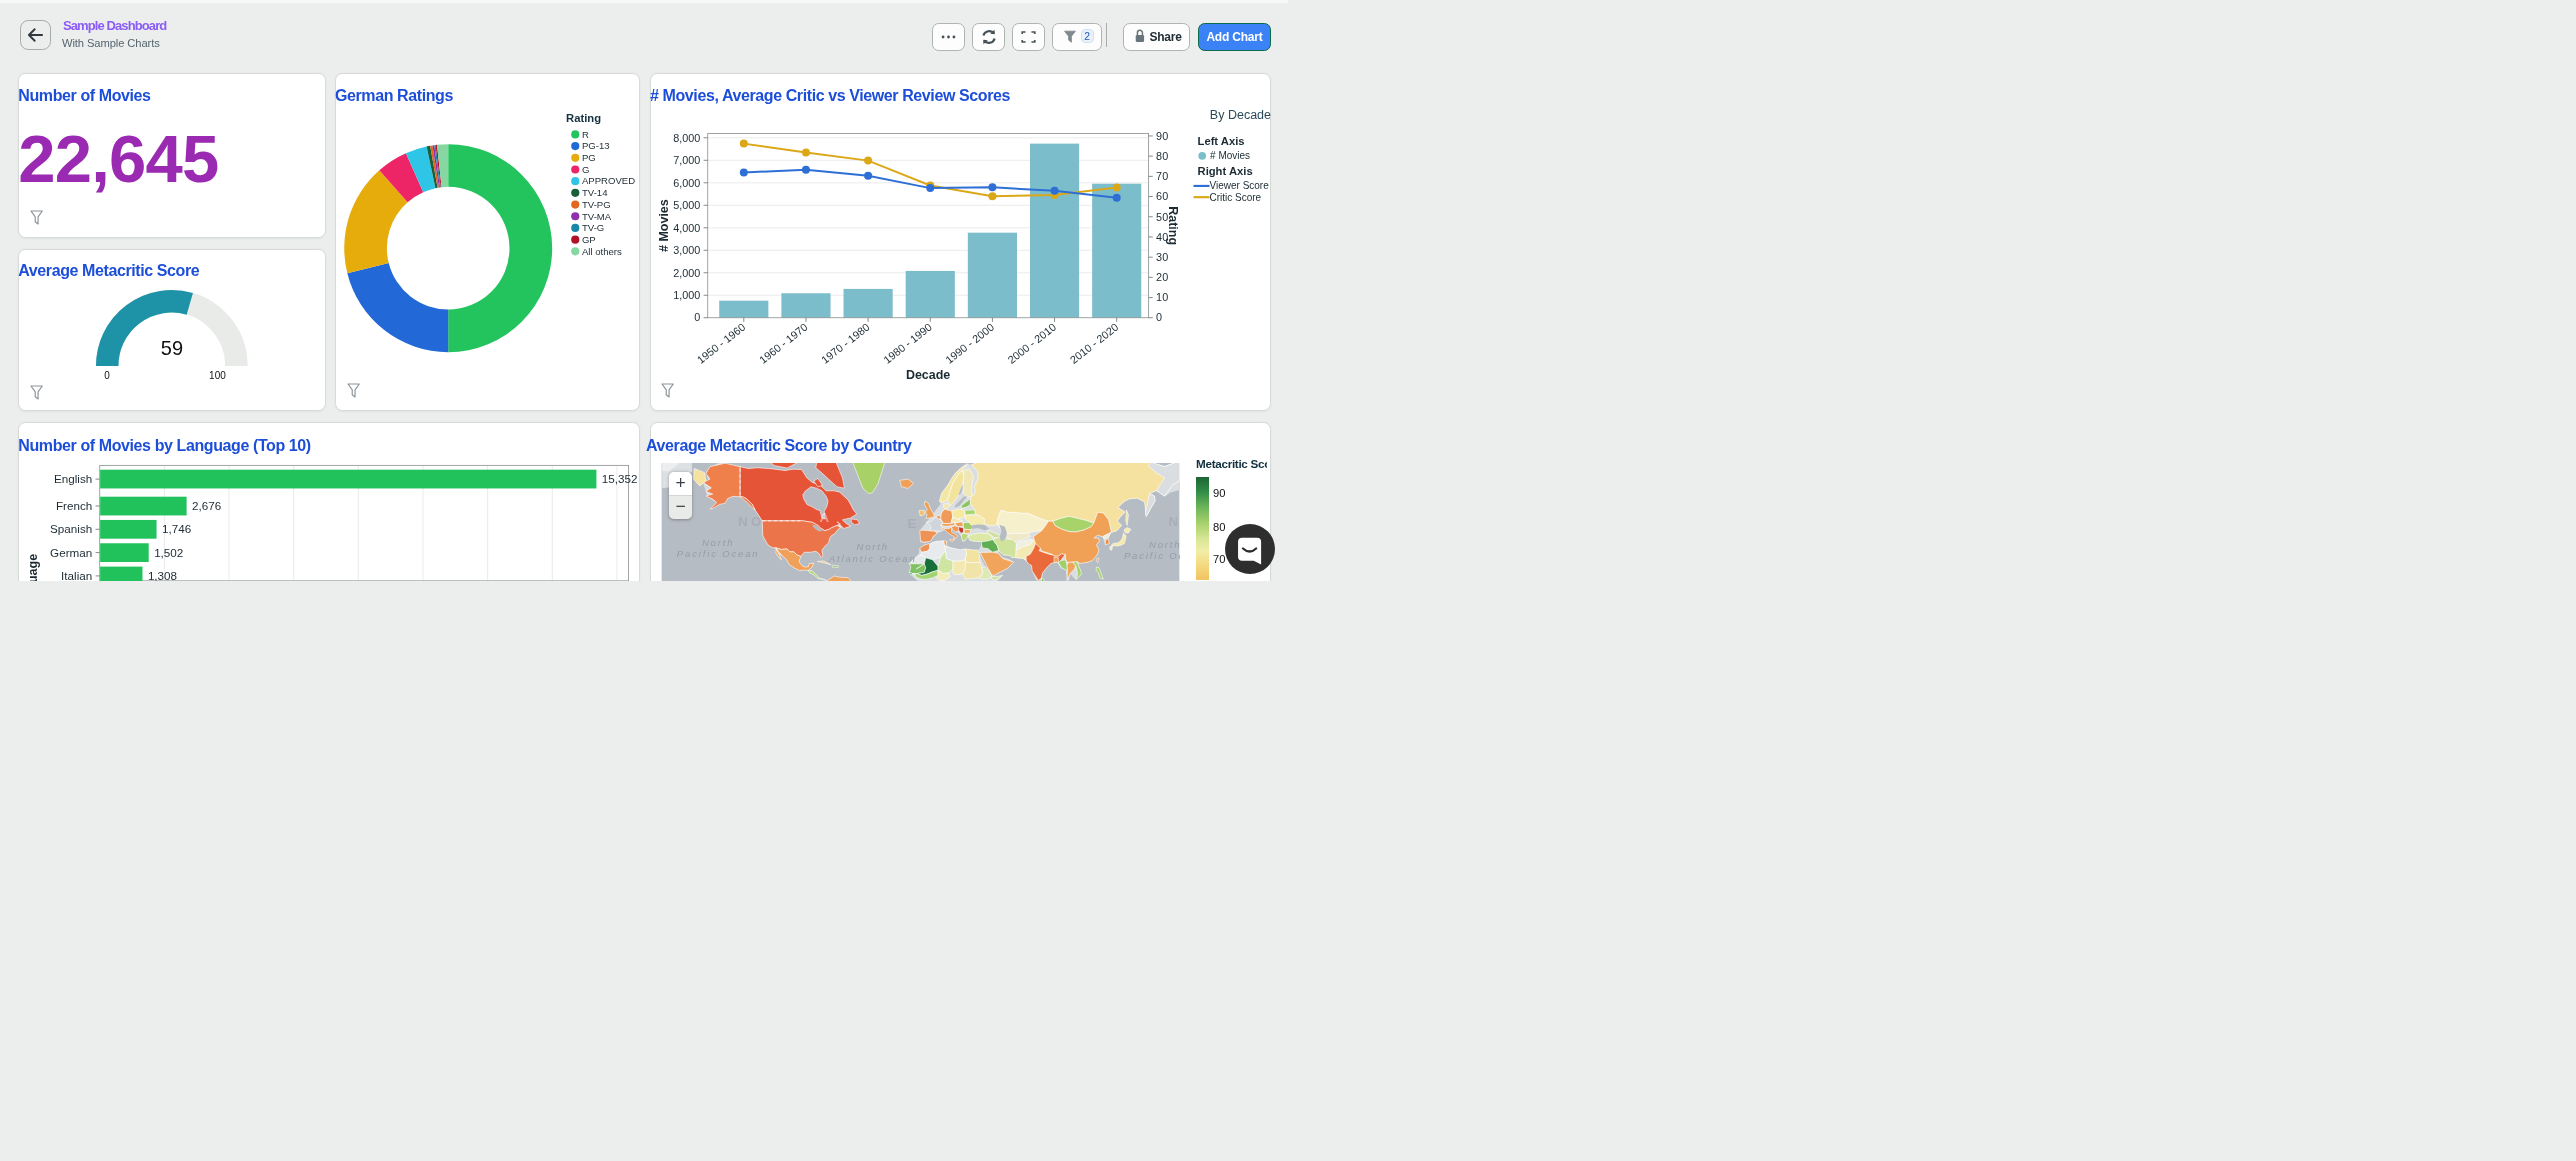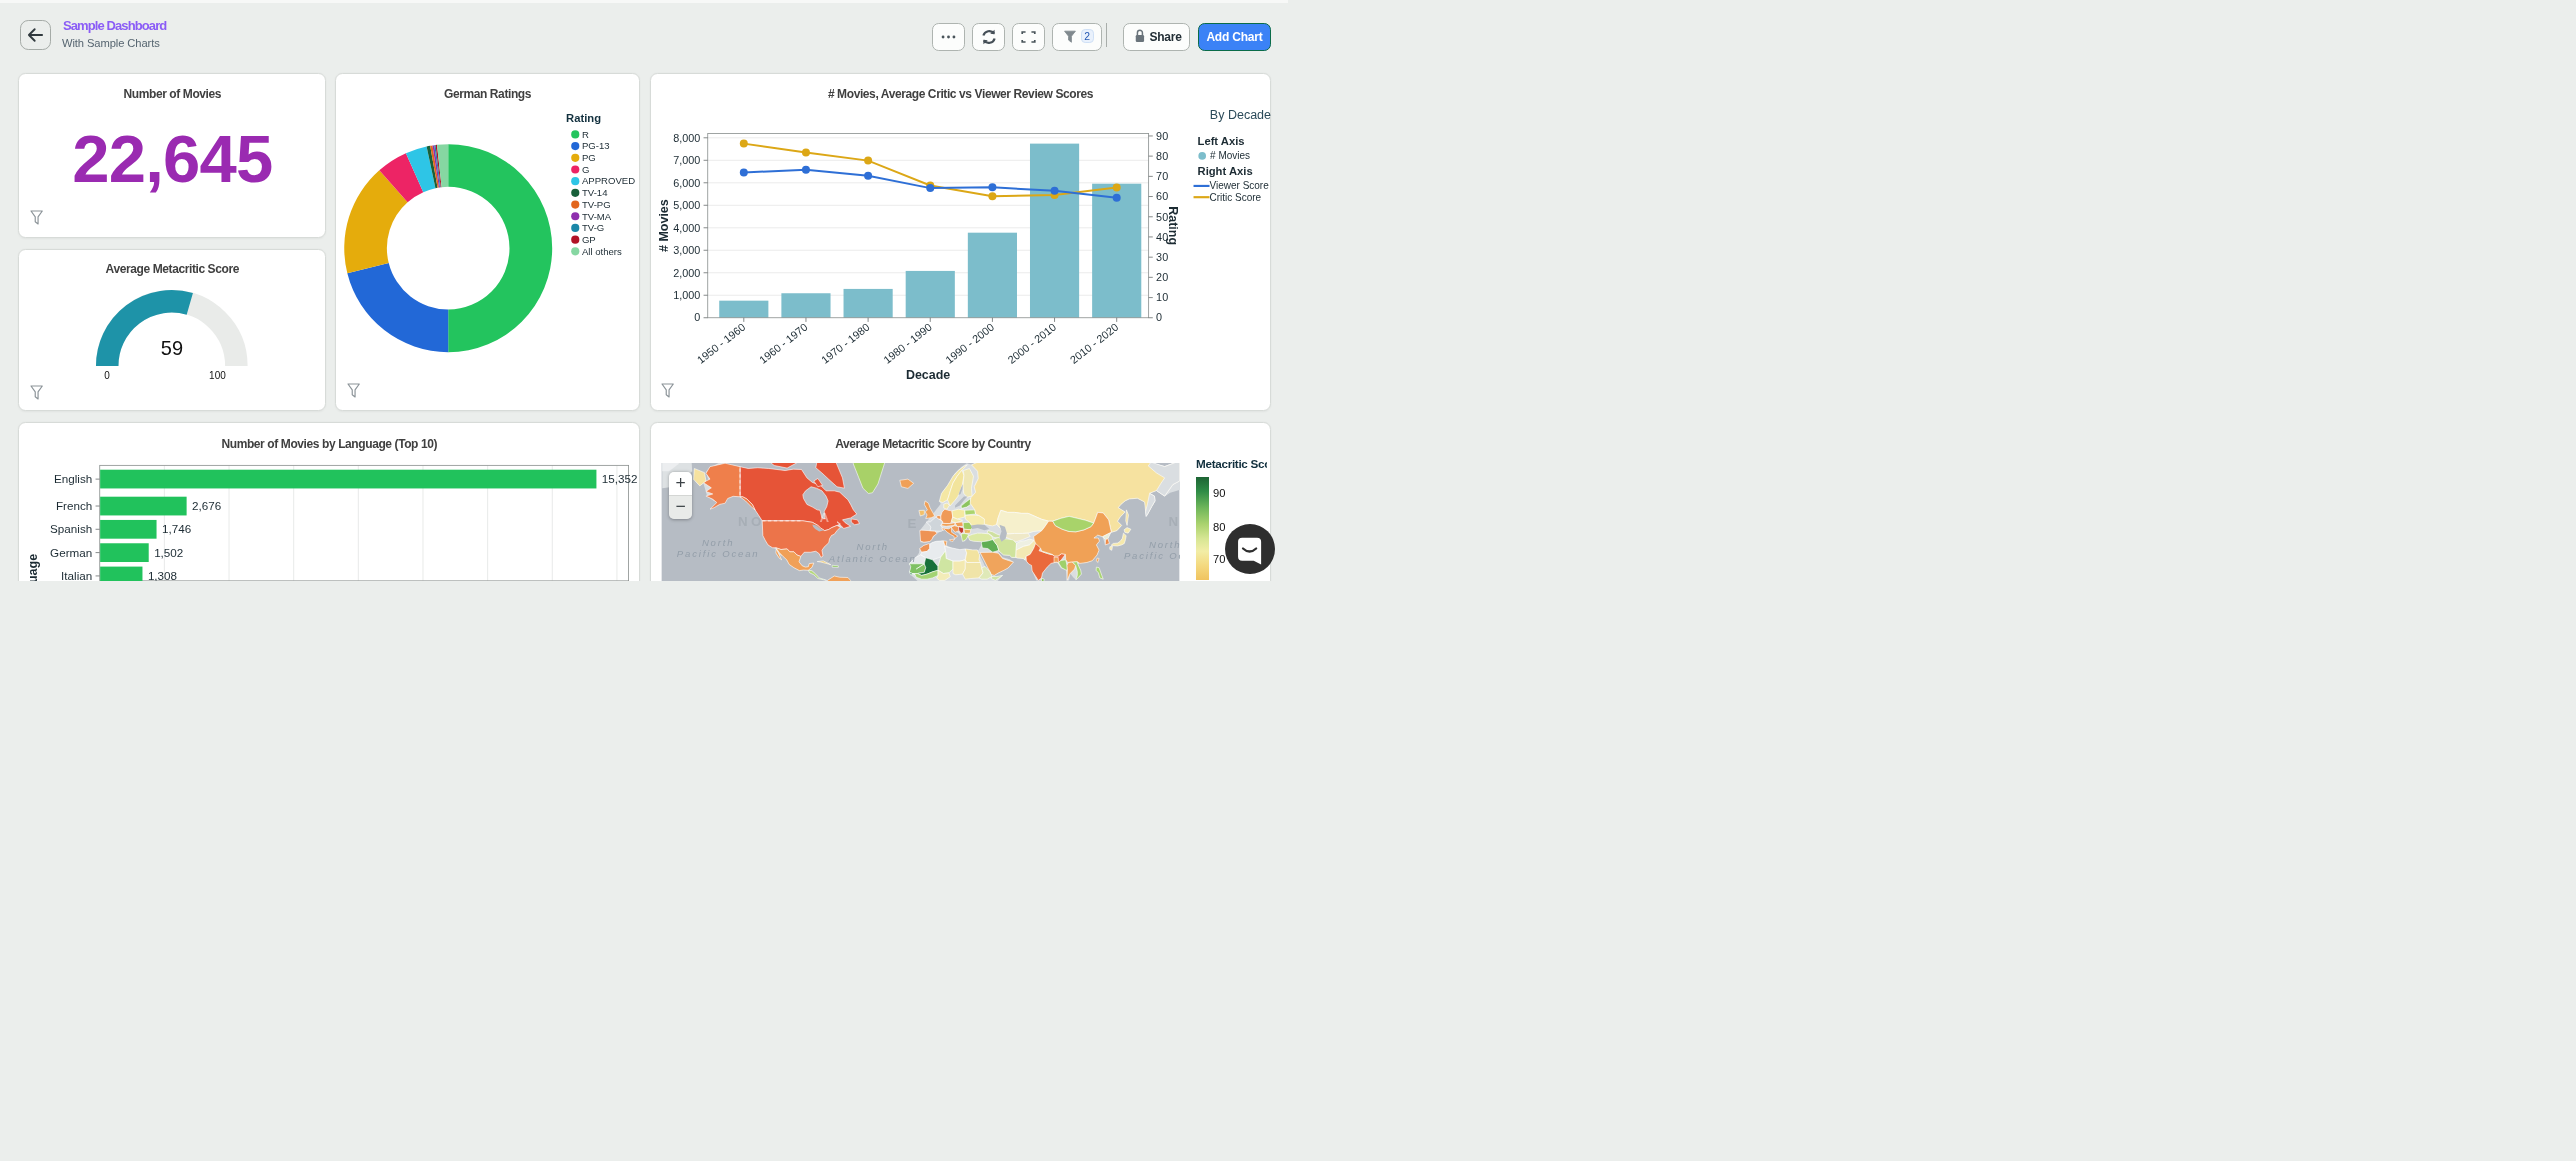--- a/index.html
+++ b/index.html
@@ -1,20 +1,20 @@
 <!DOCTYPE html>
 <html style="font-size:13.3px"><head><meta charset="utf-8">
 <style>
 * { margin:0; padding:0; box-sizing:border-box; }
 html,body { width:1288px; height:581px; overflow:hidden; background:#ebeeec;
   font-family:"Liberation Sans", sans-serif; position:relative; }
 .card { position:absolute; background:#fff; border:0.8px solid #d7dbd8; border-radius:7.5px;
   box-shadow:0 0.8px 1.7px rgba(60,70,65,.06); overflow:hidden; }
-.ctitle { position:absolute; text-align:center; font-weight:bold;
-  font-size:12px; letter-spacing:-0.4px; color:#404040; }
+.ctitle { position:absolute; text-align:left; font-weight:bold;
+  font-size:16px; letter-spacing:-0.4px; color:#1d4ed8; }
 .hbtn { position:absolute; top:23px; height:27.5px; background:#fcfdfc; border:0.8px solid #aeb4b0;
   border-radius:6.7px; }
 svg { position:absolute; left:0; top:0; }
 </style></head>
 <body>
 <div style="position:absolute;left:0;top:0;right:0;height:2.5px;background:#f7f8f7"></div>
 
 <div style="position:absolute;left:20px;top:20px;width:31px;height:30px;border:0.8px solid #a5aba7;border-radius:8.3px">
   <svg width="29" height="28" viewBox="0 0 35 34">
       <path d="M9.5 17 H25.5 M9.5 17 L16.5 10 M9.5 17 L16.5 24" stroke="#30393e" stroke-width="2.3" fill="none" stroke-linecap="round" stroke-linejoin="round"></path>
@@ -62,21 +62,21 @@
 </div>
 
 <div class="card" style="left:18.3px;top:73px;width:308px;height:165px"></div>
 <div class="card" style="left:18.3px;top:249px;width:308px;height:162px"></div>
 <div class="card" style="left:335px;top:73px;width:305px;height:338px"></div>
 <div class="card" style="left:650px;top:73px;width:621px;height:338px"></div>
 <div class="card" style="left:18.3px;top:422px;width:622px;height:294px"></div>
 <div class="card" style="left:650px;top:422px;width:621px;height:294px"></div>
 
 <div class="ctitle" style="left:18.3px;top:87px;width:308px">Number of Movies</div>
-<div style="position:absolute;left:18.3px;top:120px;width:308px;text-align:center;font-size:67px;font-weight:bold;color:#9a2ab1;letter-spacing:-0.8px">22,645</div>
+<div style="position:absolute;left:18.3px;top:120px;width:308px;text-align:left;font-size:67px;font-weight:bold;color:#9a2ab1;letter-spacing:-0.8px">22,645</div>
 <svg style="position:absolute;left:30px;top:210px" width="13.3" height="16.7" viewBox="0 0 16 20">
     <path d="M1.2 1.2 L14.8 1.2 L9.7 8.2 L9.7 16.8 L6.3 14.2 L6.3 8.2 Z" fill="none" stroke="#8b9398" stroke-width="1.4" stroke-linejoin="round"></path>
   </svg>
 
 <div class="ctitle" style="left:18.3px;top:262px;width:308px">Average Metacritic Score</div>
 <svg style="position:absolute;left:30px;top:385px" width="13.3" height="16.7" viewBox="0 0 16 20">
     <path d="M1.2 1.2 L14.8 1.2 L9.7 8.2 L9.7 16.8 L6.3 14.2 L6.3 8.2 Z" fill="none" stroke="#8b9398" stroke-width="1.4" stroke-linejoin="round"></path>
   </svg>
 
 <div class="ctitle" style="left:335px;top:87px;width:305px">German Ratings</div>

